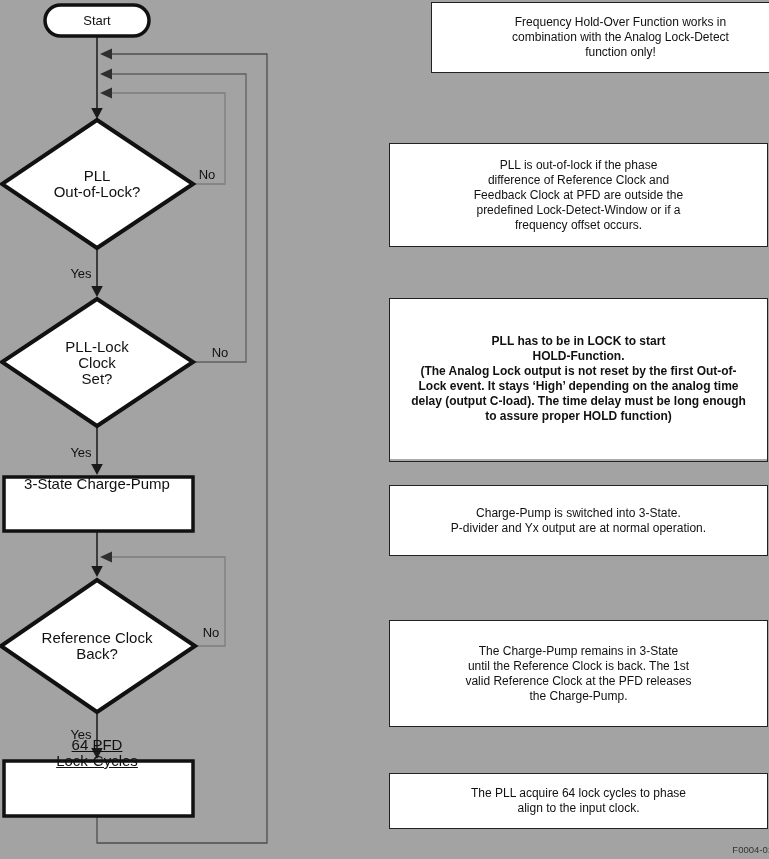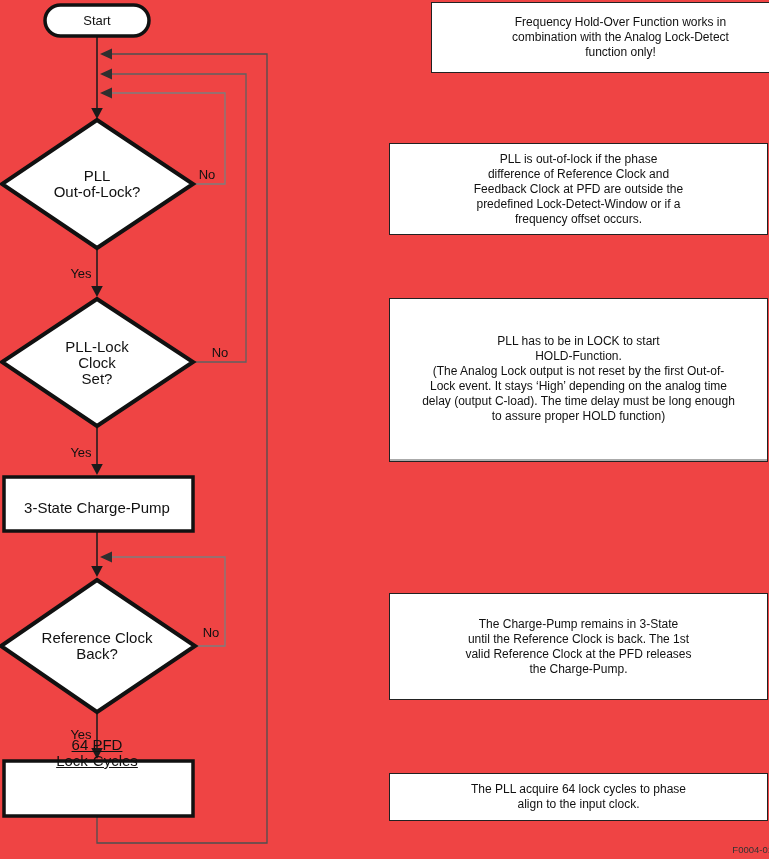--- a/index.html
+++ b/index.html
@@ -5,21 +5,21 @@
   html, body {
     margin: 0;
     padding: 0;
     background: #ffffff;
     font-family: "Liberation Sans", "DejaVu Sans", sans-serif;
   }
   #page {
     position: relative;
     width: 769px;
     height: 859px;
-    background: #ef4444;
+    background: #a3a3a3;
     overflow: hidden;
     color: #111111;
   }
   #flow-svg {
     position: absolute;
     left: 0;
     top: 0;
   }
   .node-label {
     position: absolute;
@@ -121,65 +121,69 @@
     <polygon points="97,580 195,646 97,712 1,646" fill="#ffffff" stroke="#111111" stroke-width="4"></polygon>
     <rect x="4" y="761" width="189" height="55" fill="#ffffff" stroke="#111111" stroke-width="3.5"></rect>
   </svg>
 
   <div class="node-label start-label" style="left:97px; top:21px;">Start</div>
   <div class="node-label" style="left:97px; top:184px;">PLL
 Out-of-Lock?</div>
   <div class="node-label" style="left:97px; top:363px;">PLL-Lock
 Clock
 Set?</div>
-  <div class="node-label" style="left:97px; top:508px;">3-State Charge-Pump</div>
+  <div class="node-label" style="left:97px; top:484px;">3-State Charge-Pump</div>
   <div class="node-label" style="left:97px; top:646px;">Reference Clock
 Back?</div>
   <div class="node-label" style="left:97px; top:753px;text-decoration:underline;">64 PFD
 Lock-Cycles</div>
 
   <div class="branch-label" style="left:81px; top:273px;">Yes</div>
   <div class="branch-label" style="left:81px; top:452px;">Yes</div>
   <div class="branch-label" style="left:81px; top:734px;">Yes</div>
   <div class="branch-label" style="left:207px; top:174px;">No</div>
   <div class="branch-label" style="left:220px; top:352px;">No</div>
   <div class="branch-label" style="left:211px; top:632px;">No</div>
 
   <div class="ann" style="top:2px; height:71px;margin-left:42px;">
     <div class="ann-sec ann-single">Frequency Hold-Over Function works in
 combination with the Analog Lock-Detect
 function only!</div>
   </div>
 
-  <div class="ann" style="top:143px; height:92px;">
+  <div class="ann" style="top:143px; height:104px;">
     <div class="ann-sec ann-single">PLL is out-of-lock if the phase
 difference of Reference Clock and
 Feedback Clock at PFD are outside the
 predefined Lock-Detect-Window or if a
 frequency offset occurs.</div>
   </div>
 
-  <div class="ann" style="top:298px; height:164px;">
+  <div class="ann" style="top:298px; height:164px;font-weight:bold;">
     <div class="ann-sec ann-main">PLL has to be in LOCK to start
 HOLD-Function.
 (The Analog Lock output is not reset by the first Out-of-
 Lock event. It stays ‘High’ depending on the analog time
 delay (output C-load). The time delay must be long enough
 to assure proper HOLD function)</div>
     <div class="ann-divider"></div>
   </div>
 
+  <div class="ann" style="top:485px; height:71px;">
+    <div class="ann-sec ann-single">Charge-Pump is switched into 3-State.
+P-divider and Yx output are at normal operation.</div>
+  </div>
 
-  <div class="ann" style="top:593px; height:107px;">
+  <div class="ann" style="top:620px; height:107px;">
     <div class="ann-sec ann-single">The Charge-Pump remains in 3-State
 until the Reference Clock is back. The 1st
 valid Reference Clock at the PFD releases
 the Charge-Pump.</div>
   </div>
 
-  <div class="ann" style="top:773px; height:48px;">
+  <div class="ann" style="top:773px; height:56px;">
     <div class="ann-sec ann-single">The PLL acquire 64 lock cycles to phase
 align to the input clock.</div>
   </div>
 
   <div class="figure-id">F0004-01</div>
 
 </div>
 
 </body></html>

